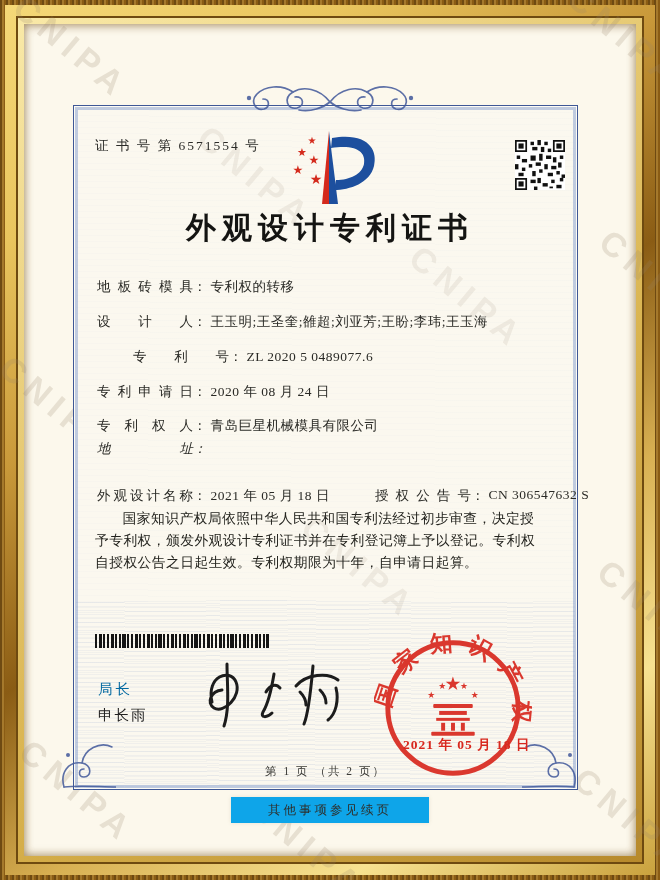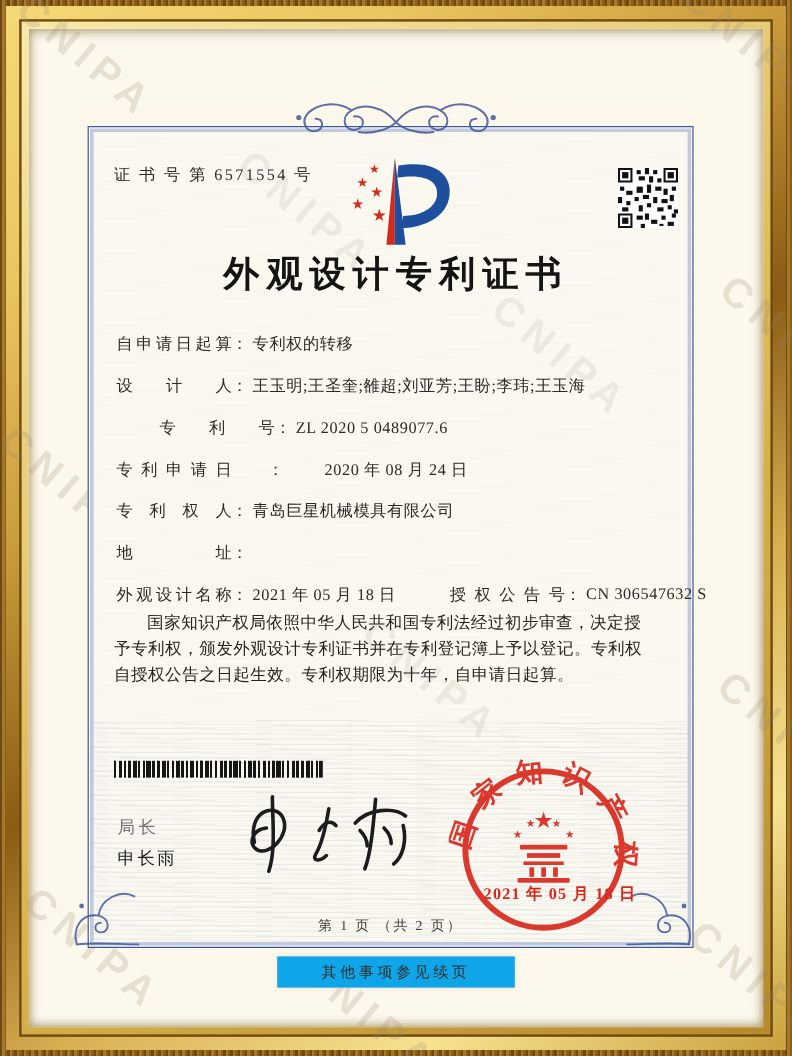--- a/index.html
+++ b/index.html
@@ -39,21 +39,21 @@
   .row .colon{flex:none;}
   .row .val{margin-left:4px;letter-spacing:.5px;white-space:nowrap;}
   .row .pair2{display:flex;margin-left:45px;}
   .paras{position:absolute;left:95px;width:452px;top:508px;font-size:13.8px;line-height:21.8px;
          color:#24241f;letter-spacing:.4px;}
   .paras p{margin:0;text-indent:2em;}
   .barcode{position:absolute;left:95px;top:634px;width:174px;height:14px;background-image:
       repeating-linear-gradient(90deg,#151515 0 2px,transparent 2px 4px),
       repeating-linear-gradient(90deg,#151515 0 1px,transparent 1px 6px),
       repeating-linear-gradient(90deg,#151515 0 1px,transparent 1px 9px);}
-  .signer-title{position:absolute;left:98px;top:680px;font-size:14.5px;color:#737373;letter-spacing:3px;}
+  .signer-title{position:absolute;left:98px;top:680px;font-size:14.5px;color:#0369a1;letter-spacing:3px;}
   .signer-name{position:absolute;left:98px;top:706px;font-size:14.5px;color:#222;letter-spacing:2px;}
   .sig-svg{position:absolute;left:196px;top:658px;}
   .seal-svg{position:absolute;left:374px;top:629px;}
   .seal-date{position:absolute;left:403px;top:736px;font-size:13.5px;font-weight:700;
       color:#d8281e;letter-spacing:1px;white-space:nowrap;}
   .footer-page{position:absolute;left:73px;right:82px;top:764px;text-align:center;
       font-size:11.5px;color:#3a3a36;letter-spacing:2px;}
   .cont-box{position:absolute;left:231px;top:797px;width:198px;height:26px;background:#0ea5e9;
       display:flex;align-items:center;justify-content:center;font-size:12.5px;color:#2e2e2a;
       letter-spacing:3px;box-shadow:0 0 4px rgba(120,100,60,.15);text-align:center;}
@@ -177,45 +177,45 @@
       <text x="30" y="28" font-size="11">★</text>
       <text x="42" y="36" font-size="12">★</text>
       <text x="26" y="46" font-size="12">★</text>
       <text x="44" y="56" font-size="14">★</text>
     </g>
   </svg>
 
   <div class="title">外观设计专利证书</div>
 
   <div class="row" style="top:278px;">
-    <span class="lbl">自申请日起算</span>
+    <span class="lbl">地板砖模具</span>
       <span class="colon">：</span>
       <span class="val">专利权的转移</span>
   </div>
   <div class="row" style="top:313px;">
     <span class="lbl">设计人</span>
       <span class="colon">：</span>
       <span class="val">王玉明;王圣奎;雒超;刘亚芳;王盼;李玮;王玉海</span>
   </div>
   <div class="row" style="top:348px;margin-left:36px;">
     <span class="lbl">专利号</span>
       <span class="colon">：</span>
       <span class="val">ZL 2020 5 0489077.6</span>
   </div>
-  <div class="row" style="top:383px;gap:30px;">
+  <div class="row" style="top:383px;">
     <span class="lbl">专利申请日</span>
       <span class="colon">：</span>
       <span class="val">2020 年 08 月 24 日</span>
   </div>
   <div class="row" style="top:417px;">
     <span class="lbl">专利权人</span>
       <span class="colon">：</span>
       <span class="val">青岛巨星机械模具有限公司</span>
   </div>
-  <div class="row" style="top:452px;">
+  <div class="row" style="top:440px;font-style:italic;">
     <span class="lbl">地址</span>
       <span class="colon">：</span>
   </div>
   <div class="row" style="top:487px;">
     <span class="lbl">外观设计名称</span>
       <span class="colon">：</span>
       <span class="val">2021 年 05 月 18 日</span>
     <span class="pair2">
       <span class="lbl">授权公告号</span>
         <span class="colon">：</span>

